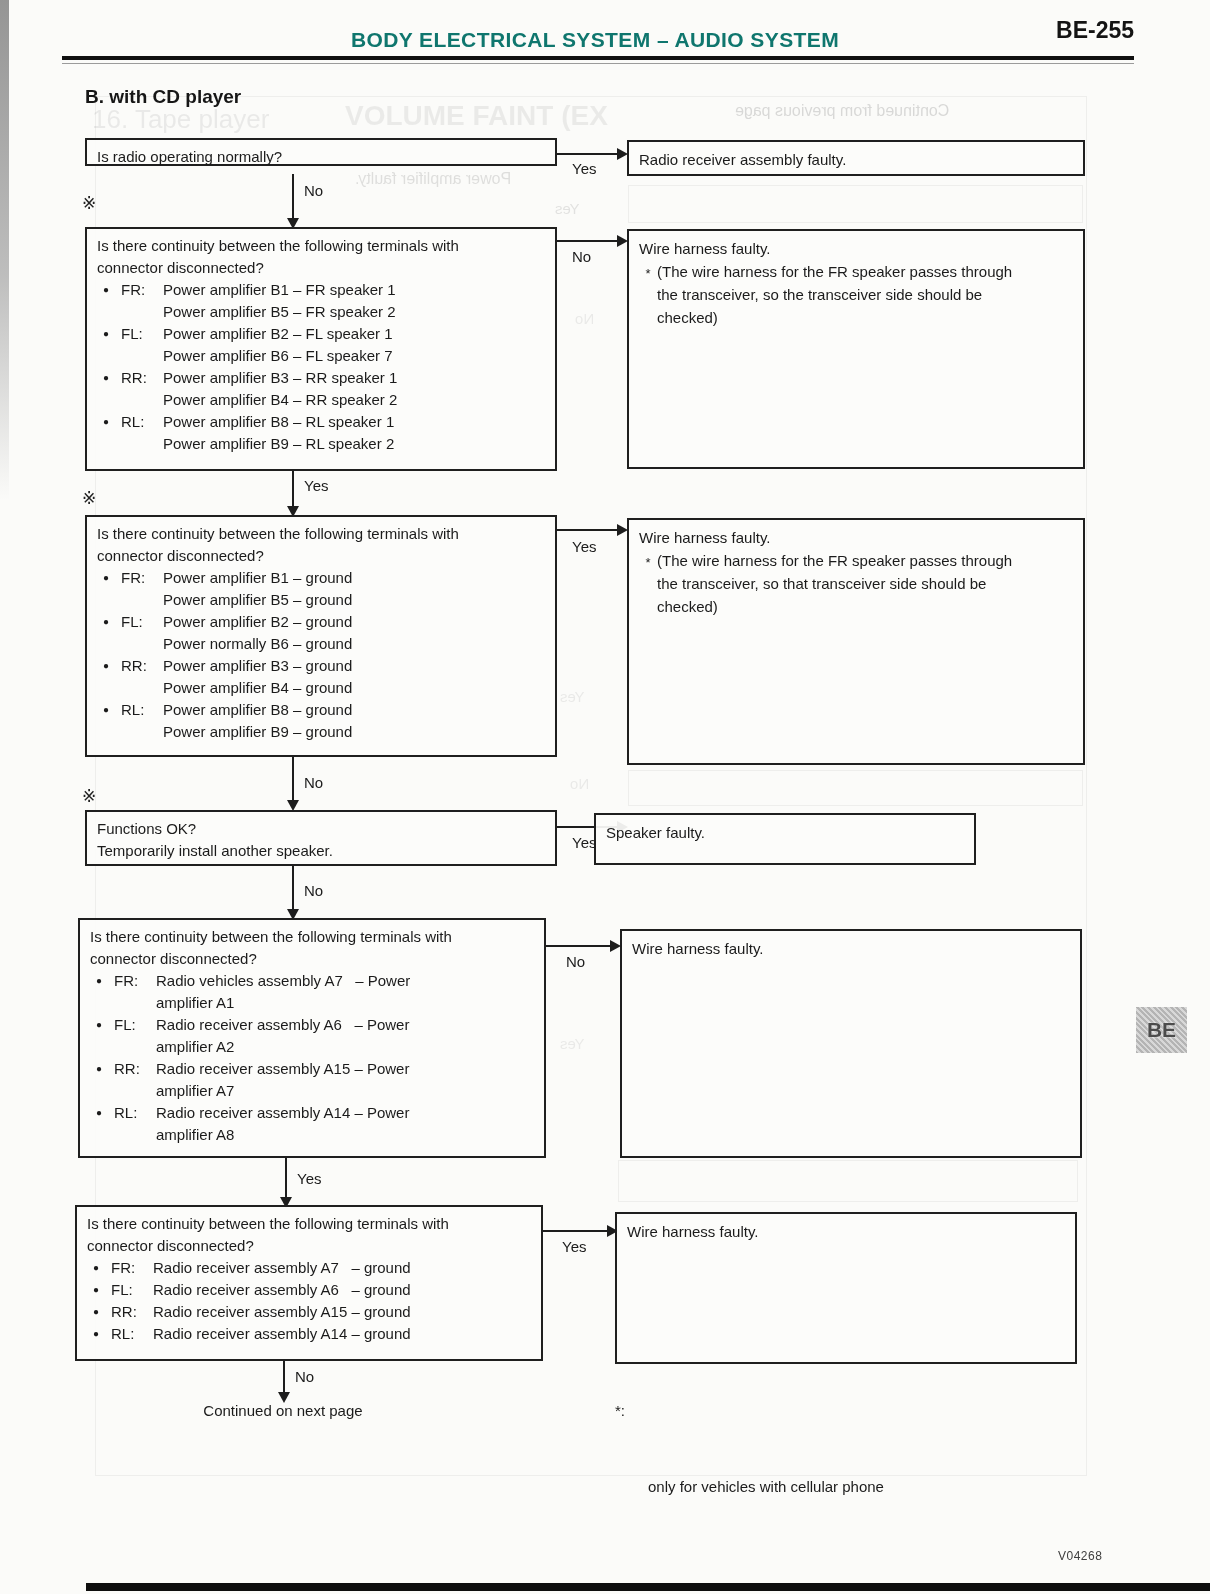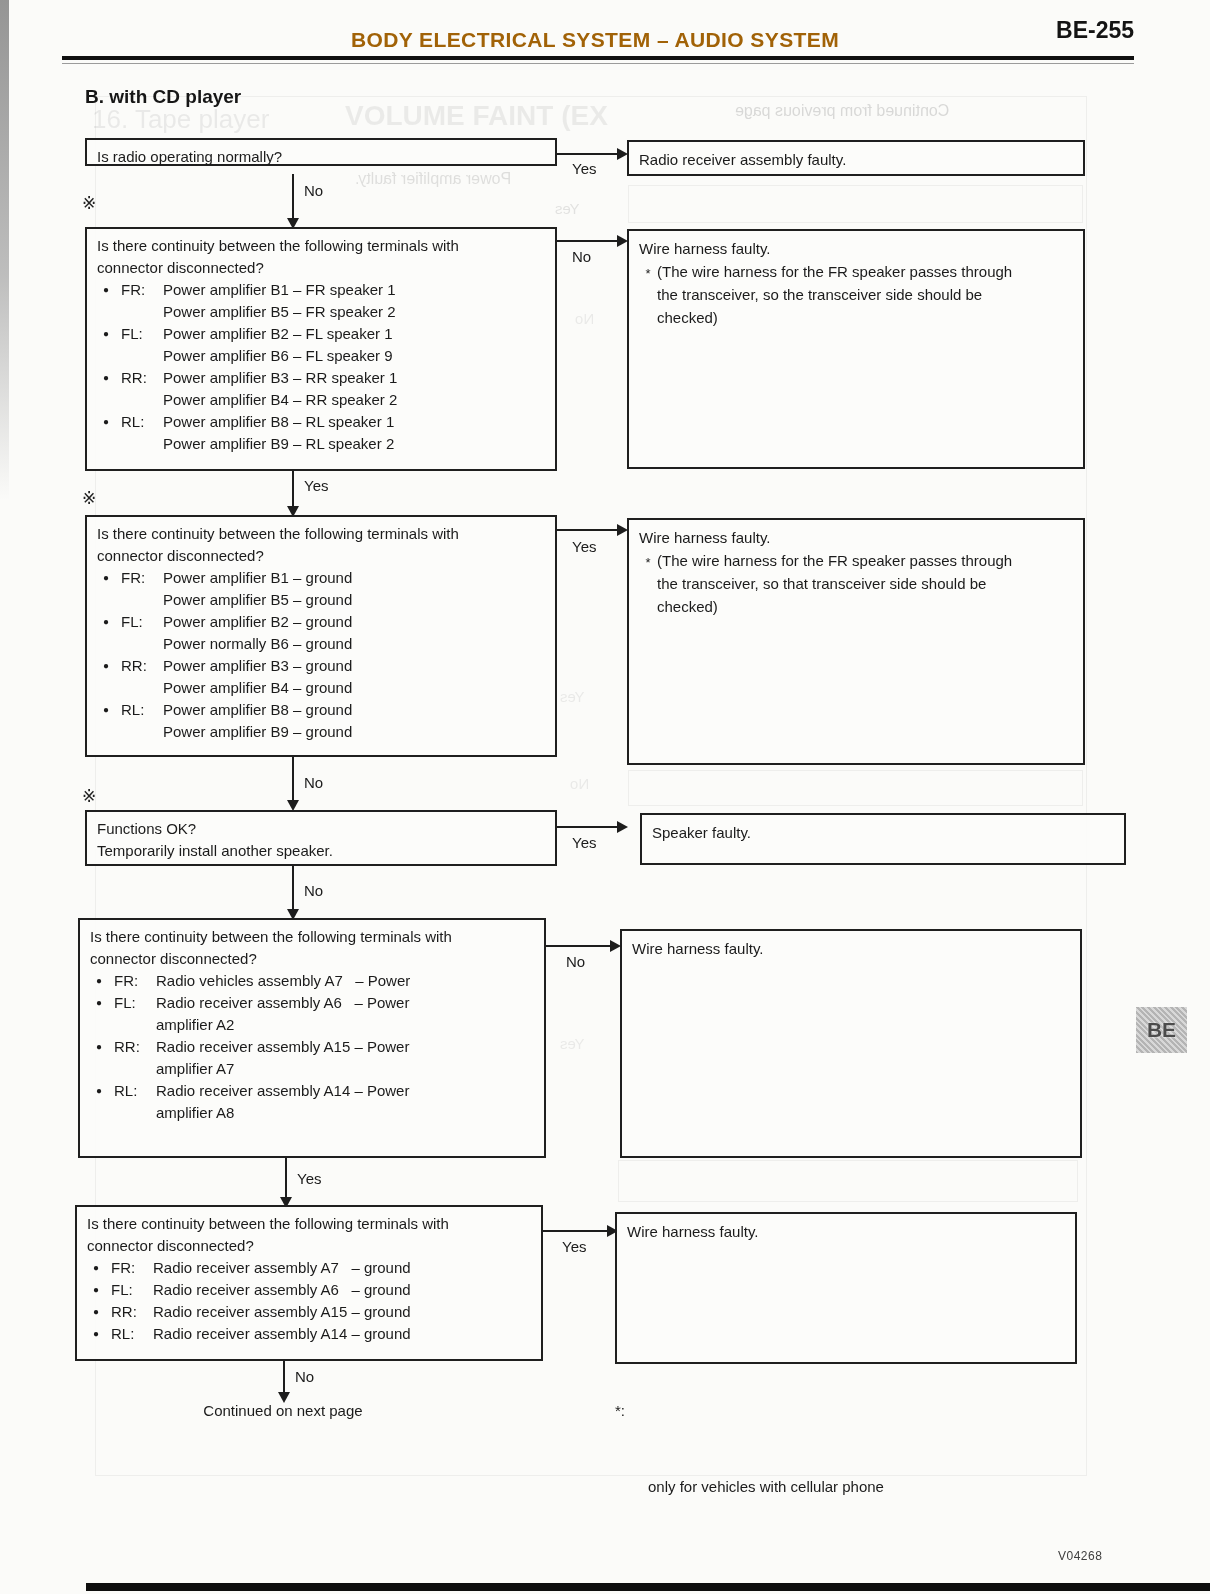--- a/index.html
+++ b/index.html
@@ -6,21 +6,21 @@
   html,body { background:#e8e8e6; }
   #page {
     position:relative; width:1210px; height:1594px; margin:0 auto;
     background:#fbfbf9; overflow:hidden;
     font-family:"Liberation Sans","DejaVu Sans",sans-serif;
     color:#1b1b1b;
   }
   .abs { position:absolute; }
   
   .page-title { top:28px; left:0; width:1190px; text-align:center;
-    font-size:21px; font-weight:700; letter-spacing:.4px; color:#a16207; }
+    font-size:21px; font-weight:700; letter-spacing:.4px; color:#0f766e; }
   .page-num { top:17px; right:76px; font-size:23px; font-weight:700; color:#141414;text-align:right; }
   .rule-main { top:56px; left:62px; width:1072px; height:4px; background:#101010; }
   .rule-sub  { top:63px; left:62px; width:1072px; height:1px; background:#9b9b9b; }
   .section-title { top:86px; left:85px; font-size:19px; font-weight:700; color:#161616; }
   
   .dbox, .rbox {
     position:absolute; border:2px solid #1f1f1f; background:rgba(252,252,250,.93);
     font-size:15px; line-height:22px; padding:6px 10px; color:#1b1b1b;
   }
   .rbox .title { line-height:23px; }
@@ -122,21 +122,21 @@
 
         <div class="row">
           <span class="dot">●</span>
           <span class="lab">FL:</span>
           <span class="txt">Power amplifier B2 – FL speaker 1</span>
         </div>
 
         <div class="row">
           <span class="dot"></span>
           <span class="lab"></span>
-          <span class="txt">Power amplifier B6 – FL speaker 9</span>
+          <span class="txt">Power amplifier B6 – FL speaker 7</span>
         </div>
 
         <div class="row">
           <span class="dot">●</span>
           <span class="lab">RR:</span>
           <span class="txt">Power amplifier B3 – RR speaker 1</span>
         </div>
 
         <div class="row">
           <span class="dot"></span>
@@ -253,39 +253,44 @@
   <div class="clabel" style="left:304px;top:774px;">No</div>
   <div class="refmark" style="left:82px;top:786px;">※</div>
 
   <div class="dbox" style="left:85px;top:810px;width:472px;height:56px;">
     <div class="qline">Functions OK?</div>
     <div class="qline">Temporarily install another speaker.</div>
   </div>
   <div class="hline" style="left:557px;top:826px;width:62px;"></div>
   <div class="arr-r" style="left:617px;top:821px;"></div>
   <div class="clabel" style="left:572px;top:834px;">Yes</div>
-  <div class="rbox" style="left:640px;top:813px;width:486px;height:52px;">
+  <div class="rbox" style="left:594px;top:813px;width:382px;height:52px;">
     <div class="title">Speaker faulty.</div>
   </div>
 
   <div class="vline" style="left:292px;top:866px;height:48px;"></div>
   <div class="arr-d" style="left:287px;top:909px;"></div>
   <div class="clabel" style="left:304px;top:882px;">No</div>
 
   <div class="dbox" style="left:78px;top:918px;width:468px;height:240px;">
     <div class="qline">Is there continuity between the following terminals with</div>
     <div class="qline">connector disconnected?</div>
     <div>
 
         <div class="row">
           <span class="dot">●</span>
           <span class="lab">FR:</span>
           <span class="txt">Radio vehicles assembly A7   – Power</span>
         </div>
 
+        <div class="row">
+          <span class="dot"></span>
+          <span class="lab"></span>
+          <span class="txt">amplifier A1</span>
+        </div>
 
         <div class="row">
           <span class="dot">●</span>
           <span class="lab">FL:</span>
           <span class="txt">Radio receiver assembly A6   – Power</span>
         </div>
 
         <div class="row">
           <span class="dot"></span>
           <span class="lab"></span>

